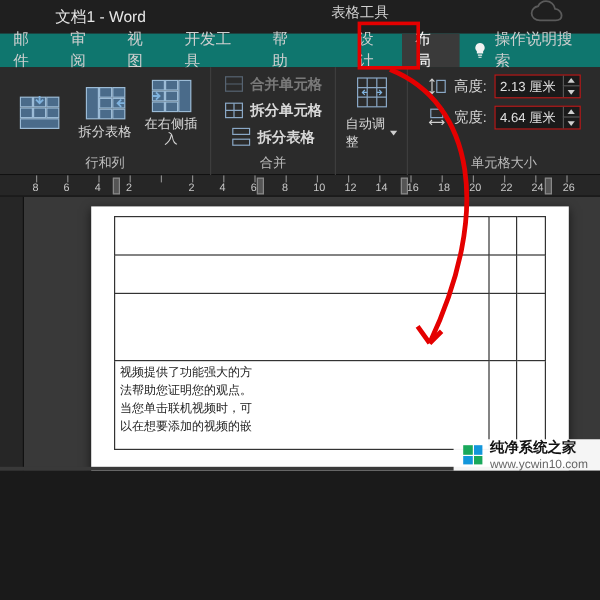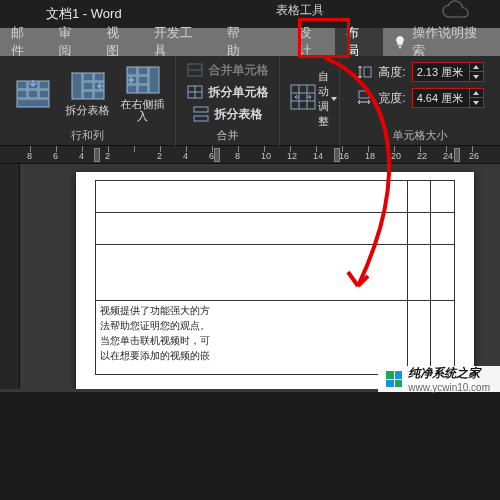--- a/index.html
+++ b/index.html
@@ -7,21 +7,21 @@
   .app { width: 500px; height: 392px; position: relative; background: #2b2b2b; }
 
   
   .titlebar { height: 28px; background: #1f1f1f; display: flex; align-items: center; }
   .titlebar .title { color: #e6e6e6; font-size: 13px; margin-left: 46px; }
   .table-tools-wrap { position: absolute; left: 276px; top: 2px; color: #d0d0d0; font-size: 12px; }
   .cloud { position: absolute; right: 24px; top: 0px; width: 40px; height: 24px; }
   .cloud svg { width: 40px; height: 24px; }
 
   
-  .tabs { height: 28px; background: #737373; display: flex; align-items: center; color: #cfcfcf; font-size: 13px; position: relative; }
+  .tabs { height: 28px; background: #0f766e; display: flex; align-items: center; color: #cfcfcf; font-size: 13px; position: relative; }
   .tab { padding: 0 11px; height: 28px; display: flex; align-items: center; cursor: pointer; }
   .tab.active { background: #3a3a3a; color: #fff; }
   .tab.design { margin-left: 24px; }
   .highlight-box { position: absolute; border: 3px solid #e40000; pointer-events: none; }
   .hl-tab { left: 298px; top: 18px; width: 52px; height: 40px; z-index: 5; }
   .bulb { width: 16px; height: 16px; margin: 0 4px 0 10px; display: inline-flex; align-items: center; justify-content: center; }
   .bulb svg { width: 14px; height: 14px; }
 
   
   .ribbon { height: 90px; background: #2b2b2b; display: flex; color: #d8d8d8; font-size: 12px; border-bottom: 1px solid #111; position: relative; }
@@ -38,21 +38,21 @@
   .rc-text { font-size: 11px; color: #d8d8d8; text-align: center; line-height: 1.1; }
 
   
   .merge-body { display: flex; flex-direction: column; gap: 2px; padding: 4px 8px; }
   .merge-item { display: flex; align-items: center; gap: 6px; height: 20px; cursor: pointer; font-weight: bold; }
   .merge-item.disabled { opacity: .45; cursor: default; }
   .merge-icon { width: 16px; height: 16px; display: inline-flex; align-items: center; justify-content: center; }
   .merge-icon svg { width: 16px; height: 16px; }
 
   
-  .autofit-body { display: flex; align-items: center; padding: 6px 8px 0 8px; cursor: pointer; }
+  .autofit-body { display: flex; flex-direction: column; align-items: center; padding: 6px 8px 0 8px; cursor: pointer; }
   .autofit-icon { width: 30px; height: 30px; }
   .autofit-icon svg { width: 30px; height: 30px; }
   .autofit-text { font-size: 11px; margin-top: 4px; display: flex; align-items: center; gap: 2px; }
   .dd { width: 0; height: 0; border-left: 3px solid transparent; border-right: 3px solid transparent; border-top: 4px solid #cfcfcf; }
 
   
   .cellsize-body { display: flex; flex-direction: column; gap: 6px; padding: 6px 8px; }
   .cs-row { display: flex; align-items: center; gap: 6px; }
   .cs-icon { width: 16px; height: 16px; }
   .cs-icon svg { width: 16px; height: 16px; }
@@ -85,21 +85,21 @@
   .page2 { background: #fff; height: 30px; }
   .dashed { width: 120px; border-top: 1px dashed #666; margin: 4px 0 0 18px; }
 
   
   .red-arrow { position: absolute; pointer-events: none; z-index: 6; }
 
   
   .watermark { position: absolute; right: 0; bottom: 0; height: 26px; background: rgba(255,255,255,.95); display: flex; align-items: center; padding: 0 10px 0 8px; gap: 6px; border-top-left-radius: 4px; }
   .wm-logo { width: 16px; height: 16px; display: grid; grid-template-columns: 1fr 1fr; grid-template-rows: 1fr 1fr; gap: 1px; }
   .wm-logo span:nth-child(1){ background:#19a85b;} .wm-logo span:nth-child(2){ background:#1296db;} .wm-logo span:nth-child(3){ background:#1296db;} .wm-logo span:nth-child(4){ background:#19a85b;}
-  .wm-text1 { font-size: 12px; color: #111; font-weight: 600; font-style: italic; }
+  .wm-text1 { font-size: 12px; color: #111; font-weight: 600; }
   .wm-text2 { font-size: 10px; color: #666; }
 </style>
 </head>
 <body>
 
 <div class="app">
 
   <div class="titlebar">
     <span class="title">文档1 - Word</span>
     <span class="table-tools-wrap">表格工具</span>

